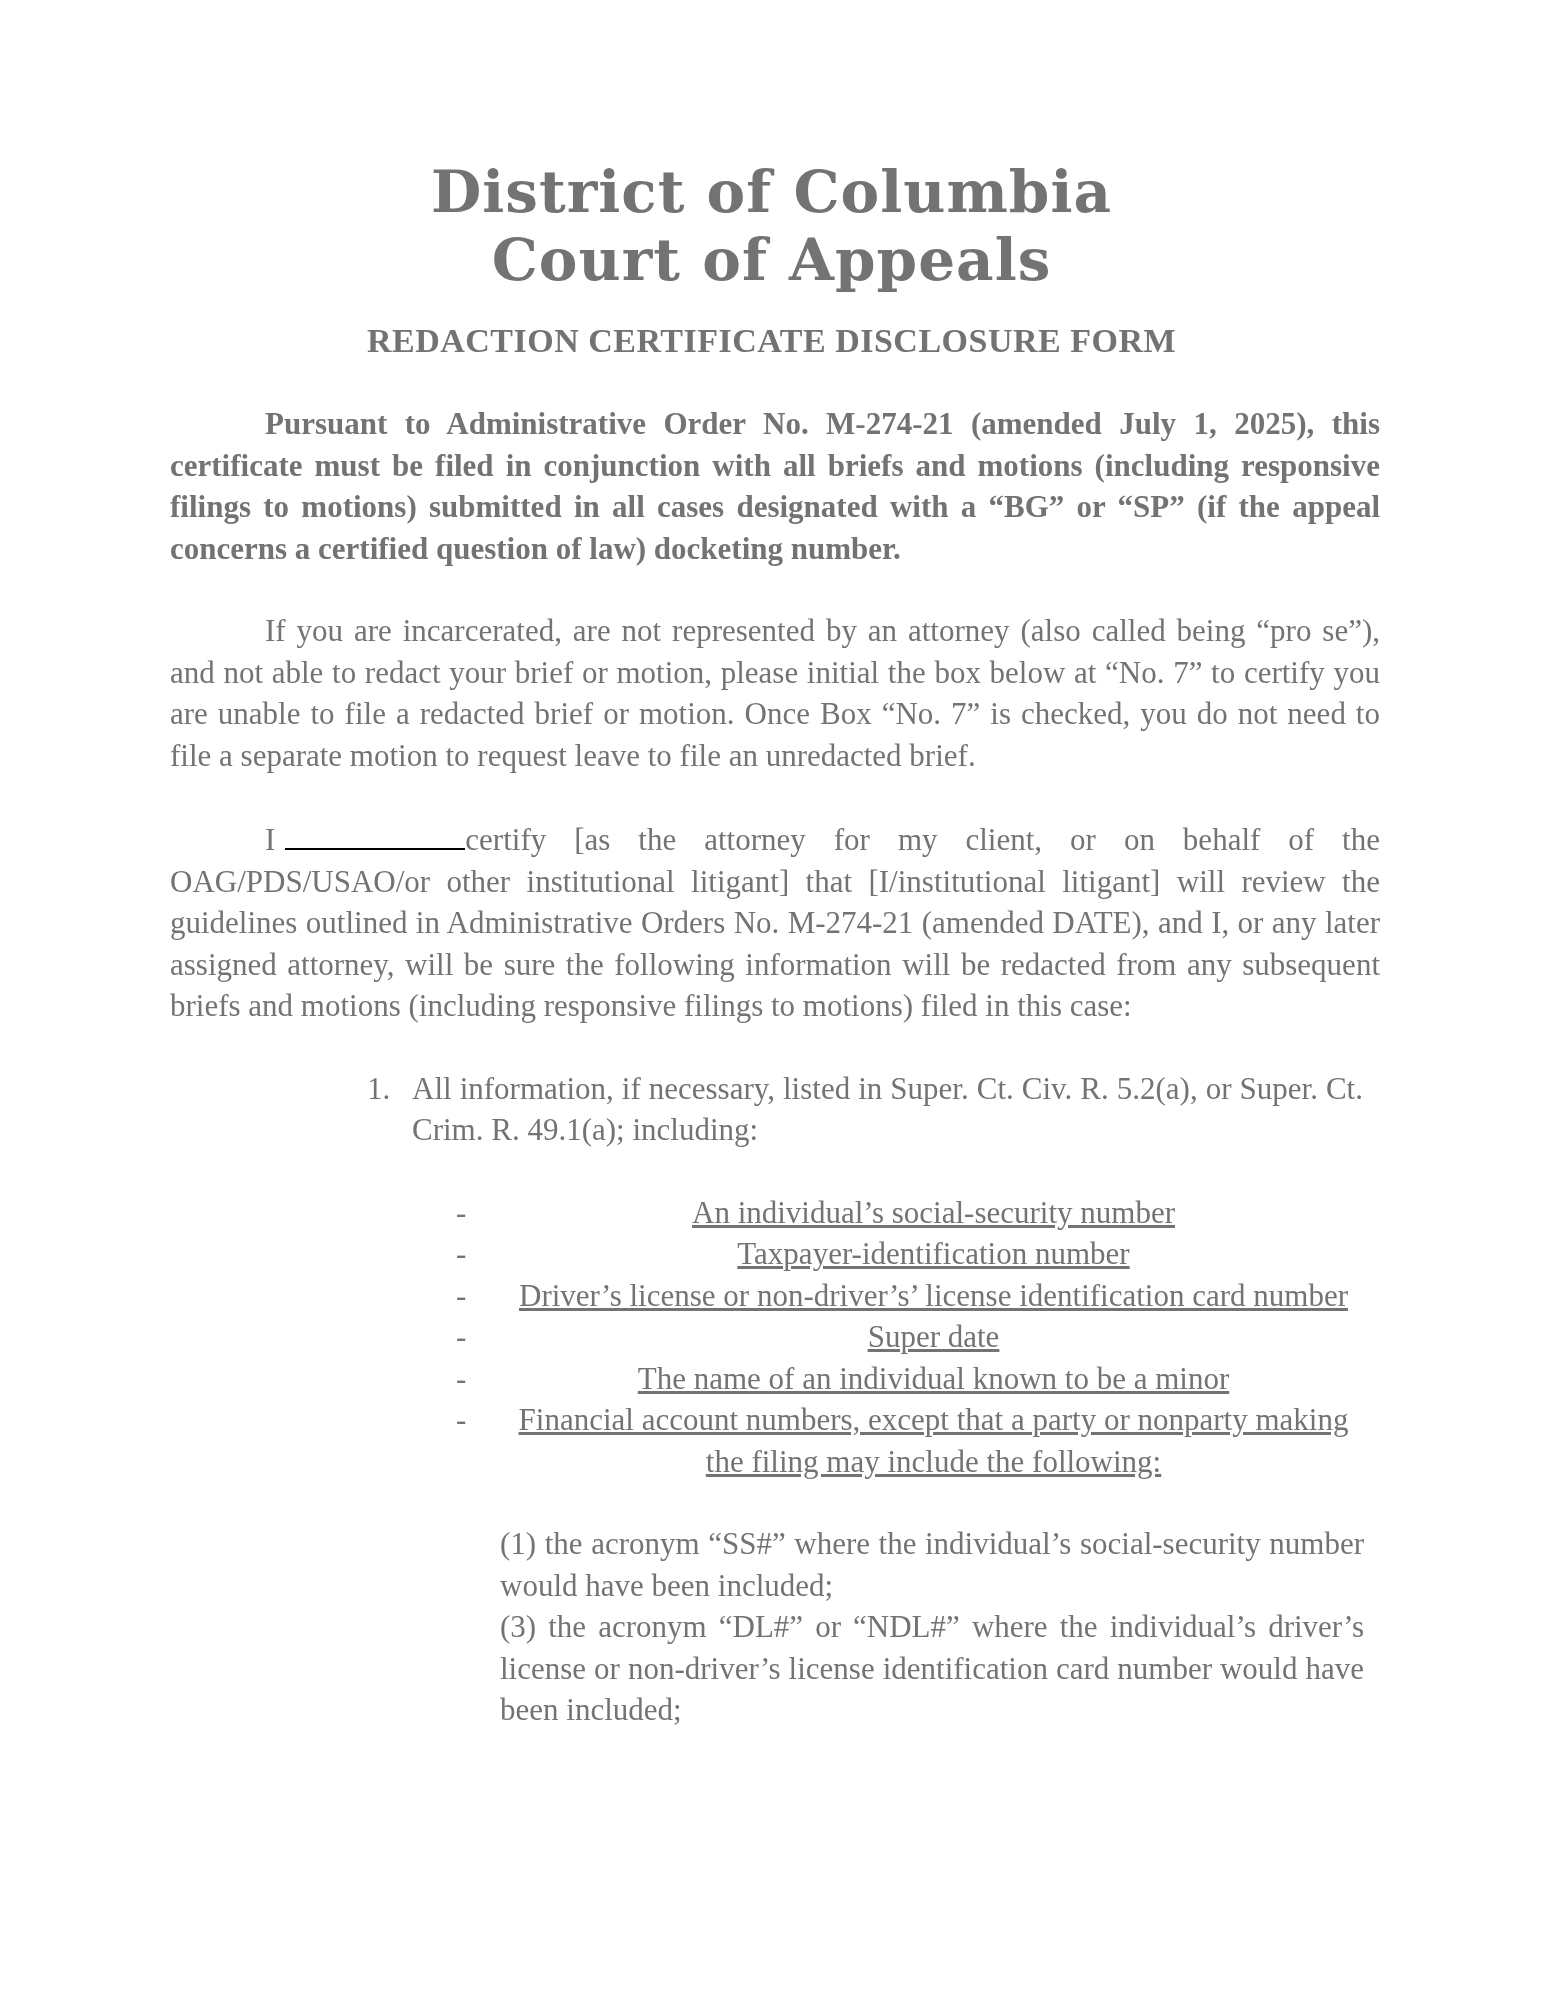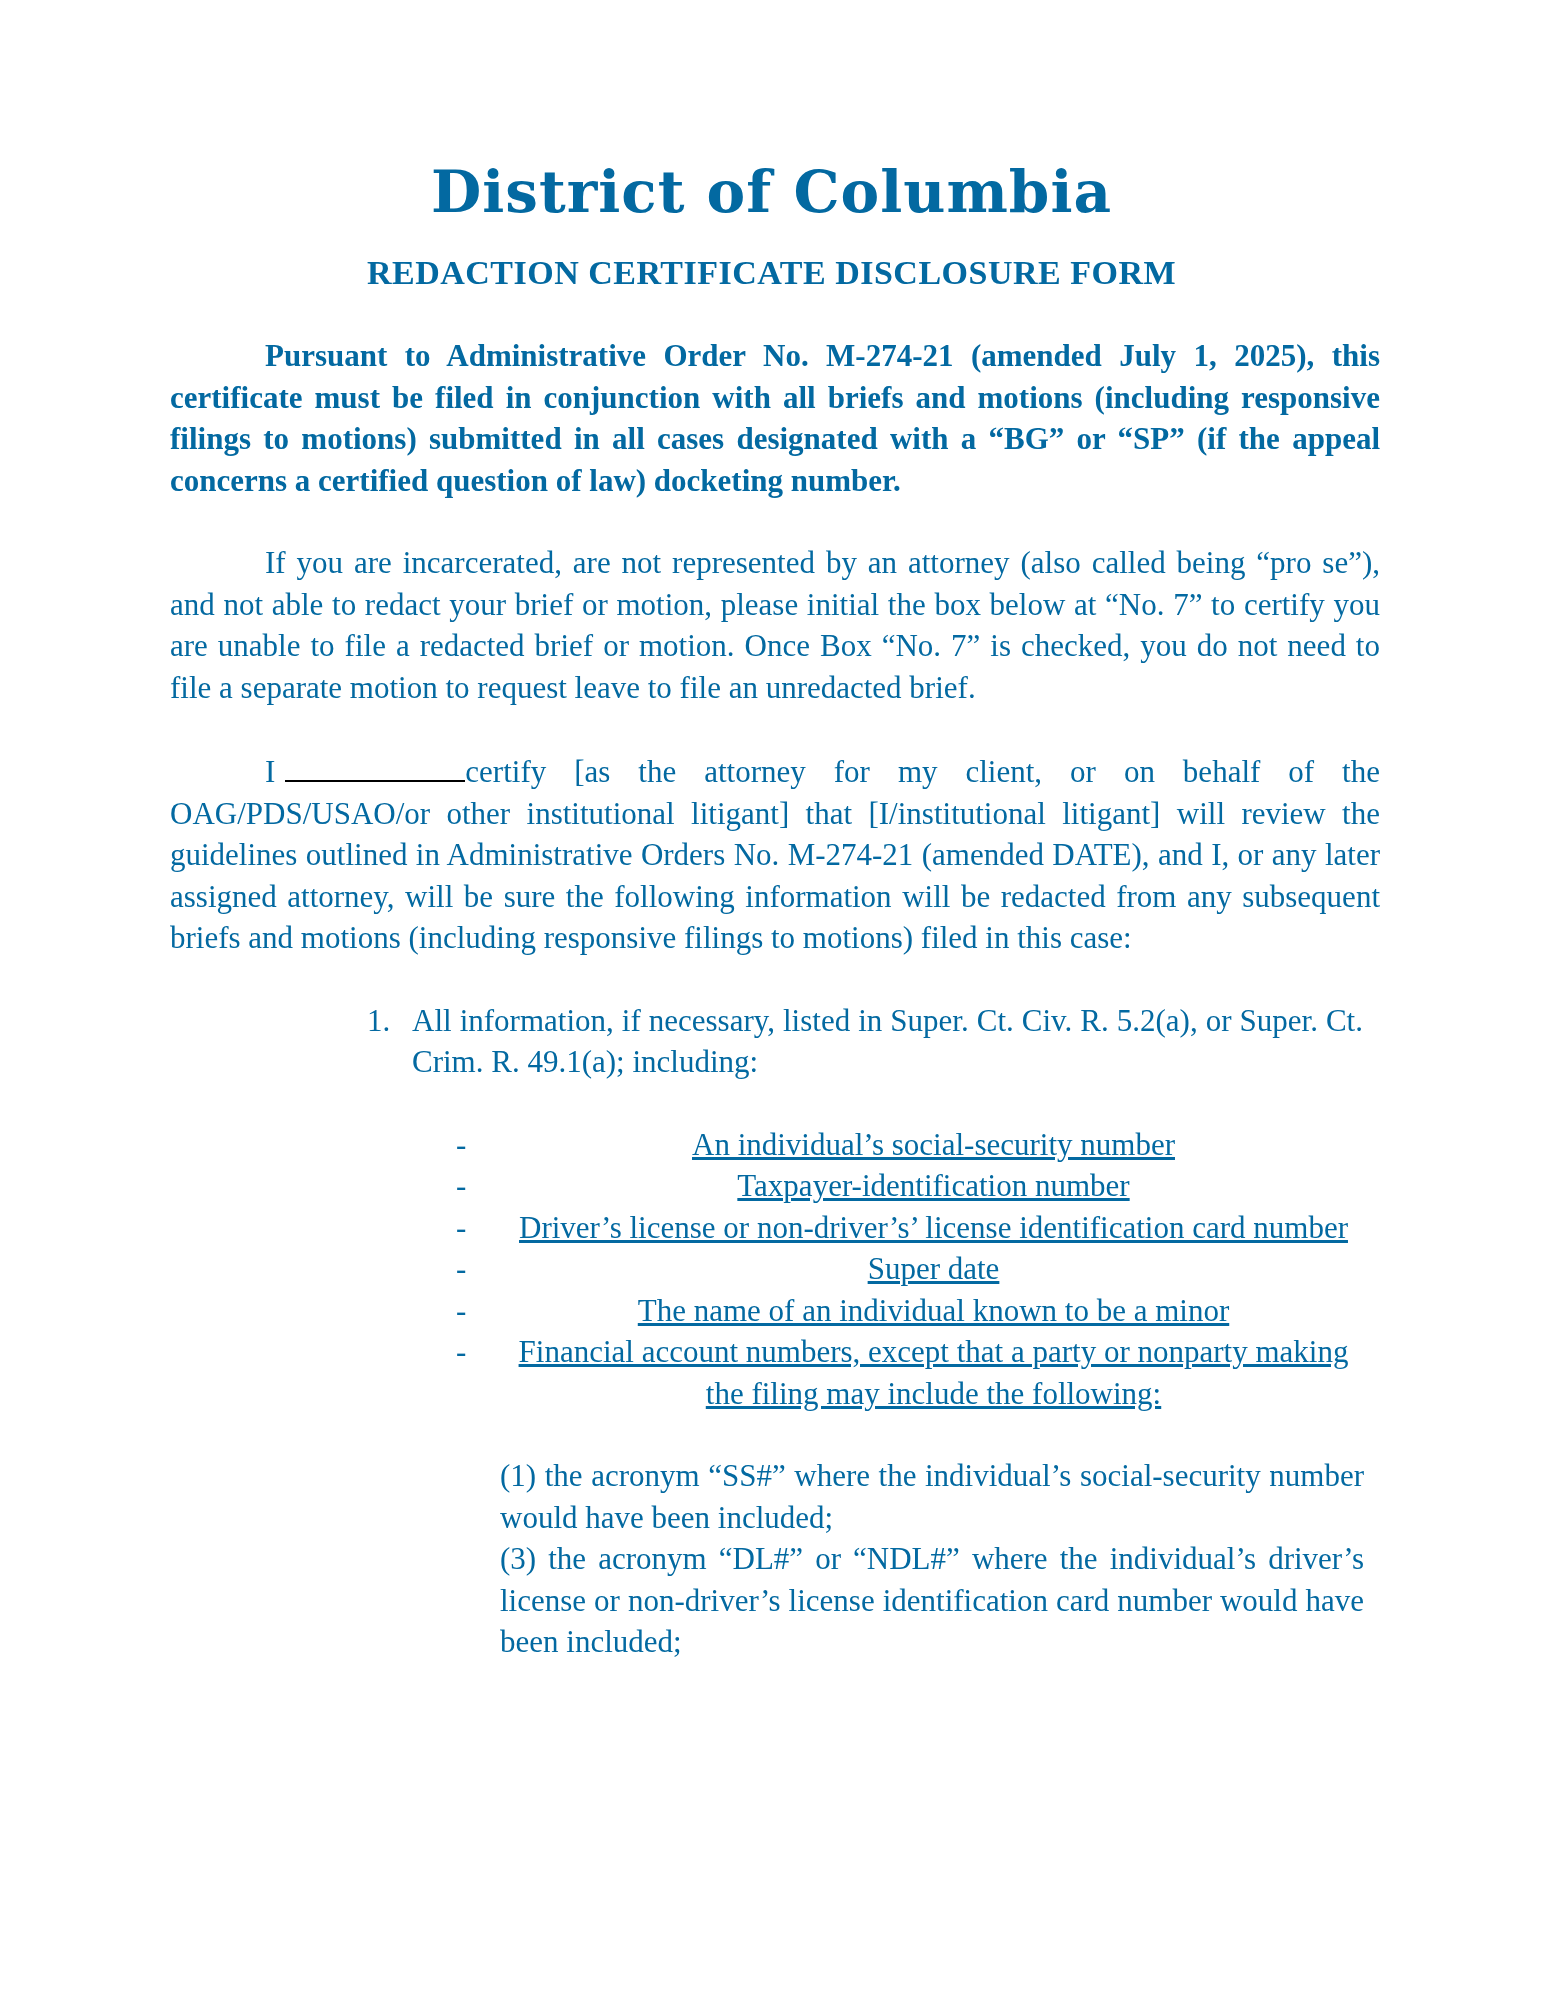--- a/index.html
+++ b/index.html
@@ -5,21 +5,21 @@
   html, body {
     margin: 0;
     padding: 0;
     background: #ffffff;
   }
   .page {
     position: relative;
     width: 1545px;
     height: 2000px;
     background: #ffffff;
-    color: #0369a1;
+    color: #737373;
     box-sizing: border-box;
     padding: 0 165px 0 163px;
     overflow: hidden;
     font-family: "Liberation Serif", serif;
   }
   .court-title {
     margin-top: 158px;
     text-align: center;
     font-family: "DejaVu Serif", serif;
     font-weight: 700;
@@ -86,20 +86,21 @@
     text-align: justify;
   }
 </style>
 </head>
 <body>
 
 <div class="page">
 
   <div class="court-title">
     <div>District of Columbia</div>
+    <div>Court of Appeals</div>
   </div>
 
   <div class="form-title">REDACTION CERTIFICATE DISCLOSURE FORM</div>
 
   <p class="body-text para bold">Pursuant to Administrative Order No. M-274-21 (amended July 1, 2025), this certificate must be filed in conjunction with all briefs and motions (including responsive filings to motions) submitted in all cases designated with a “BG” or “SP” (if the appeal concerns a certified question of law) docketing number.</p>
 
   <p class="body-text para">If you are incarcerated, are not represented by an attorney (also called being “pro se”), and not able to redact your brief or motion, please initial the box below at “No. 7” to certify you are unable to file a redacted brief or motion. Once Box “No. 7” is checked, you do not need to file a separate motion to request leave to file an unredacted brief.</p>
 
   <p class="body-text para"><span>I</span><span class="blank"></span><span>certify [as the attorney for my client, or on behalf of the OAG/PDS/USAO/or other institutional litigant] that [I/institutional litigant] will review the guidelines outlined in Administrative Orders No. M-274-21 (amended DATE), and I, or any later assigned attorney, will be sure the following information will be redacted from any subsequent briefs and motions (including responsive filings to motions) filed in this case:</span></p>
 

